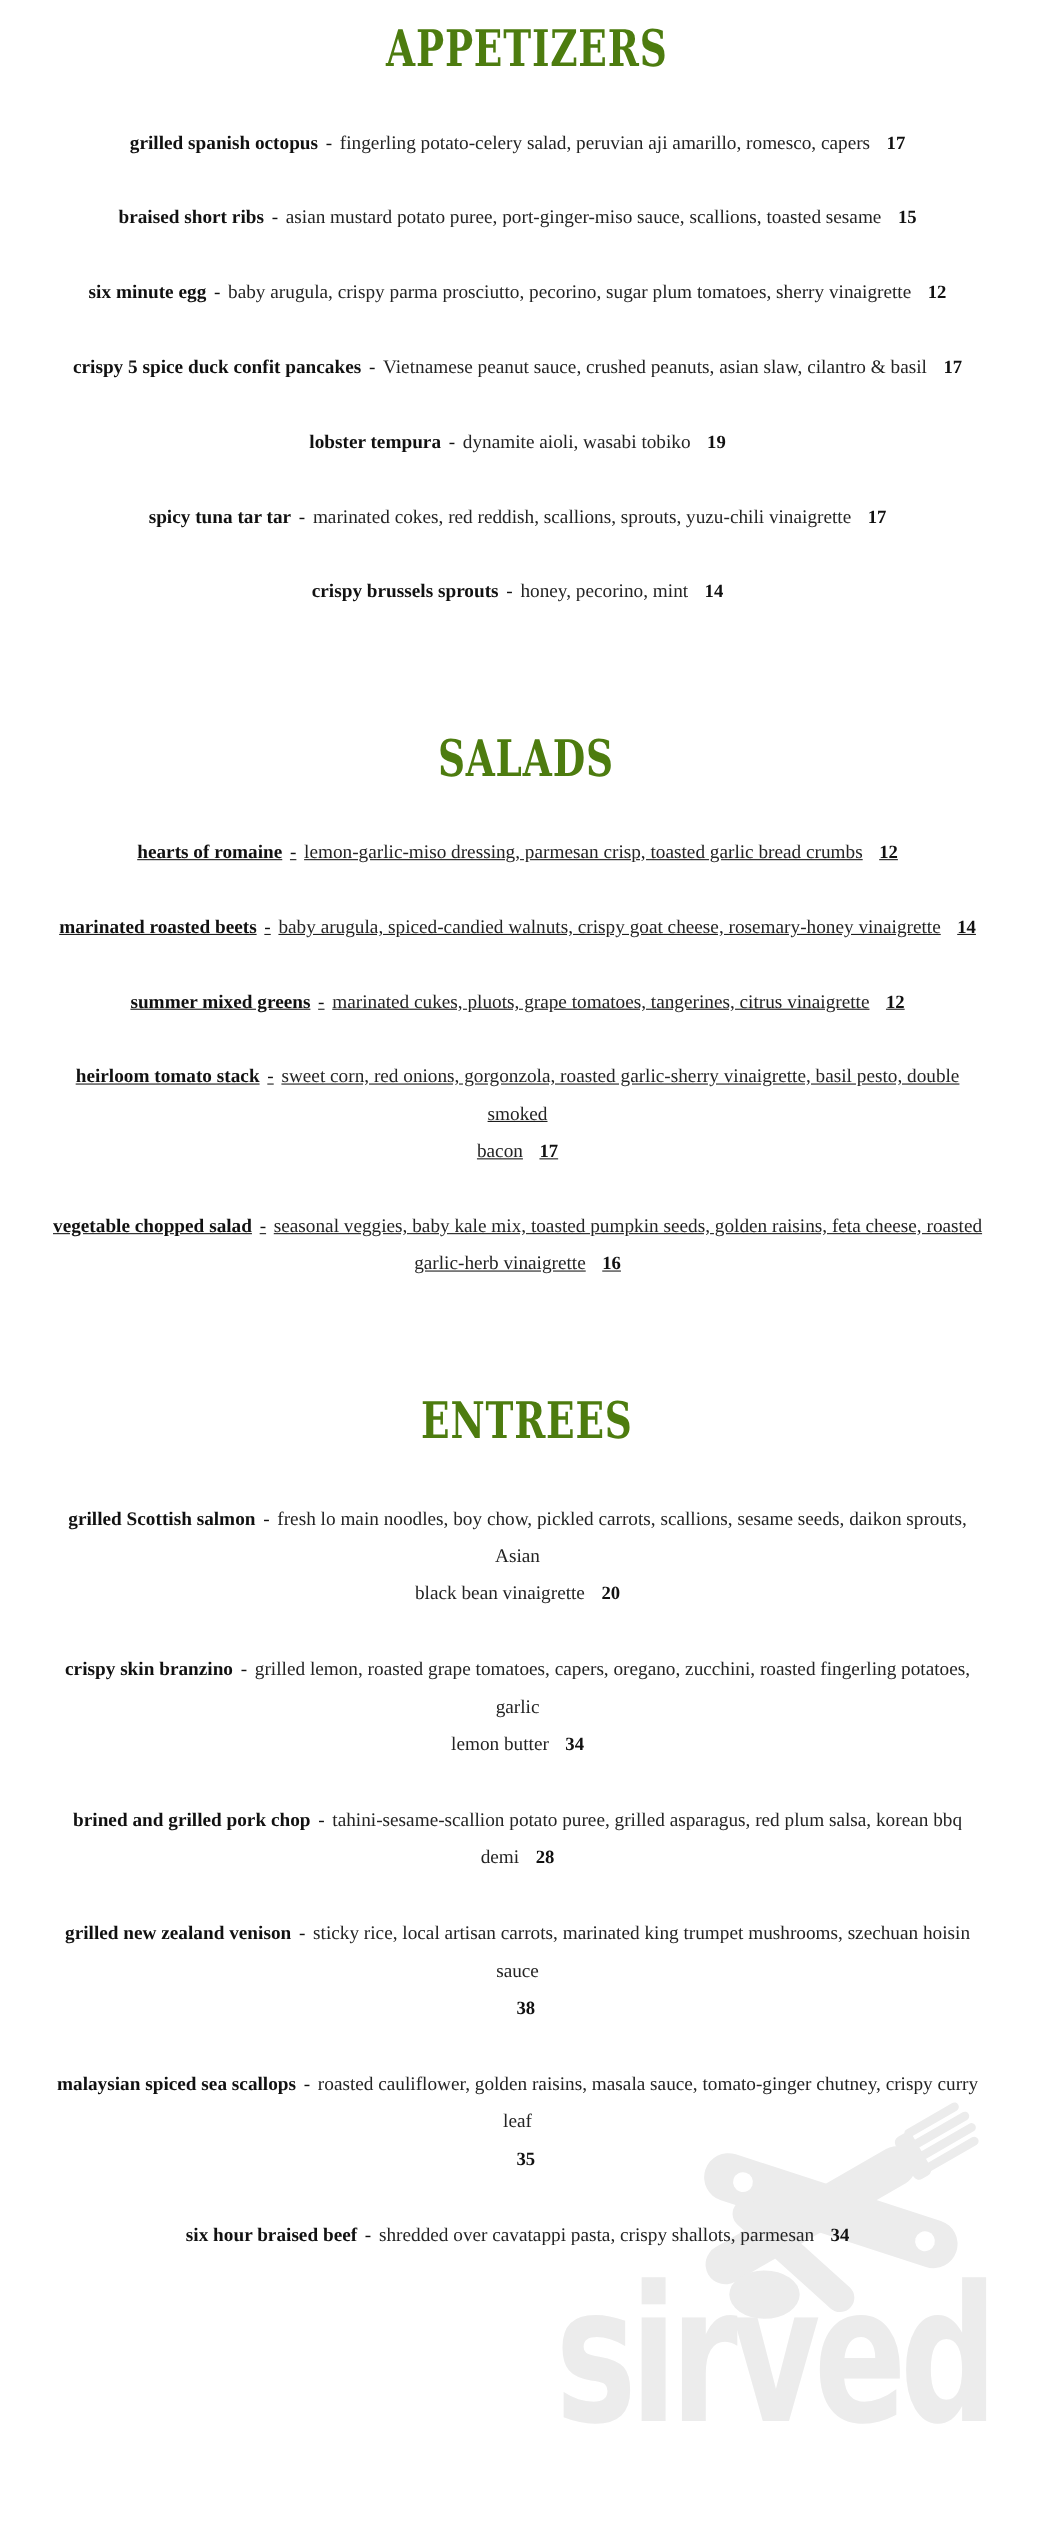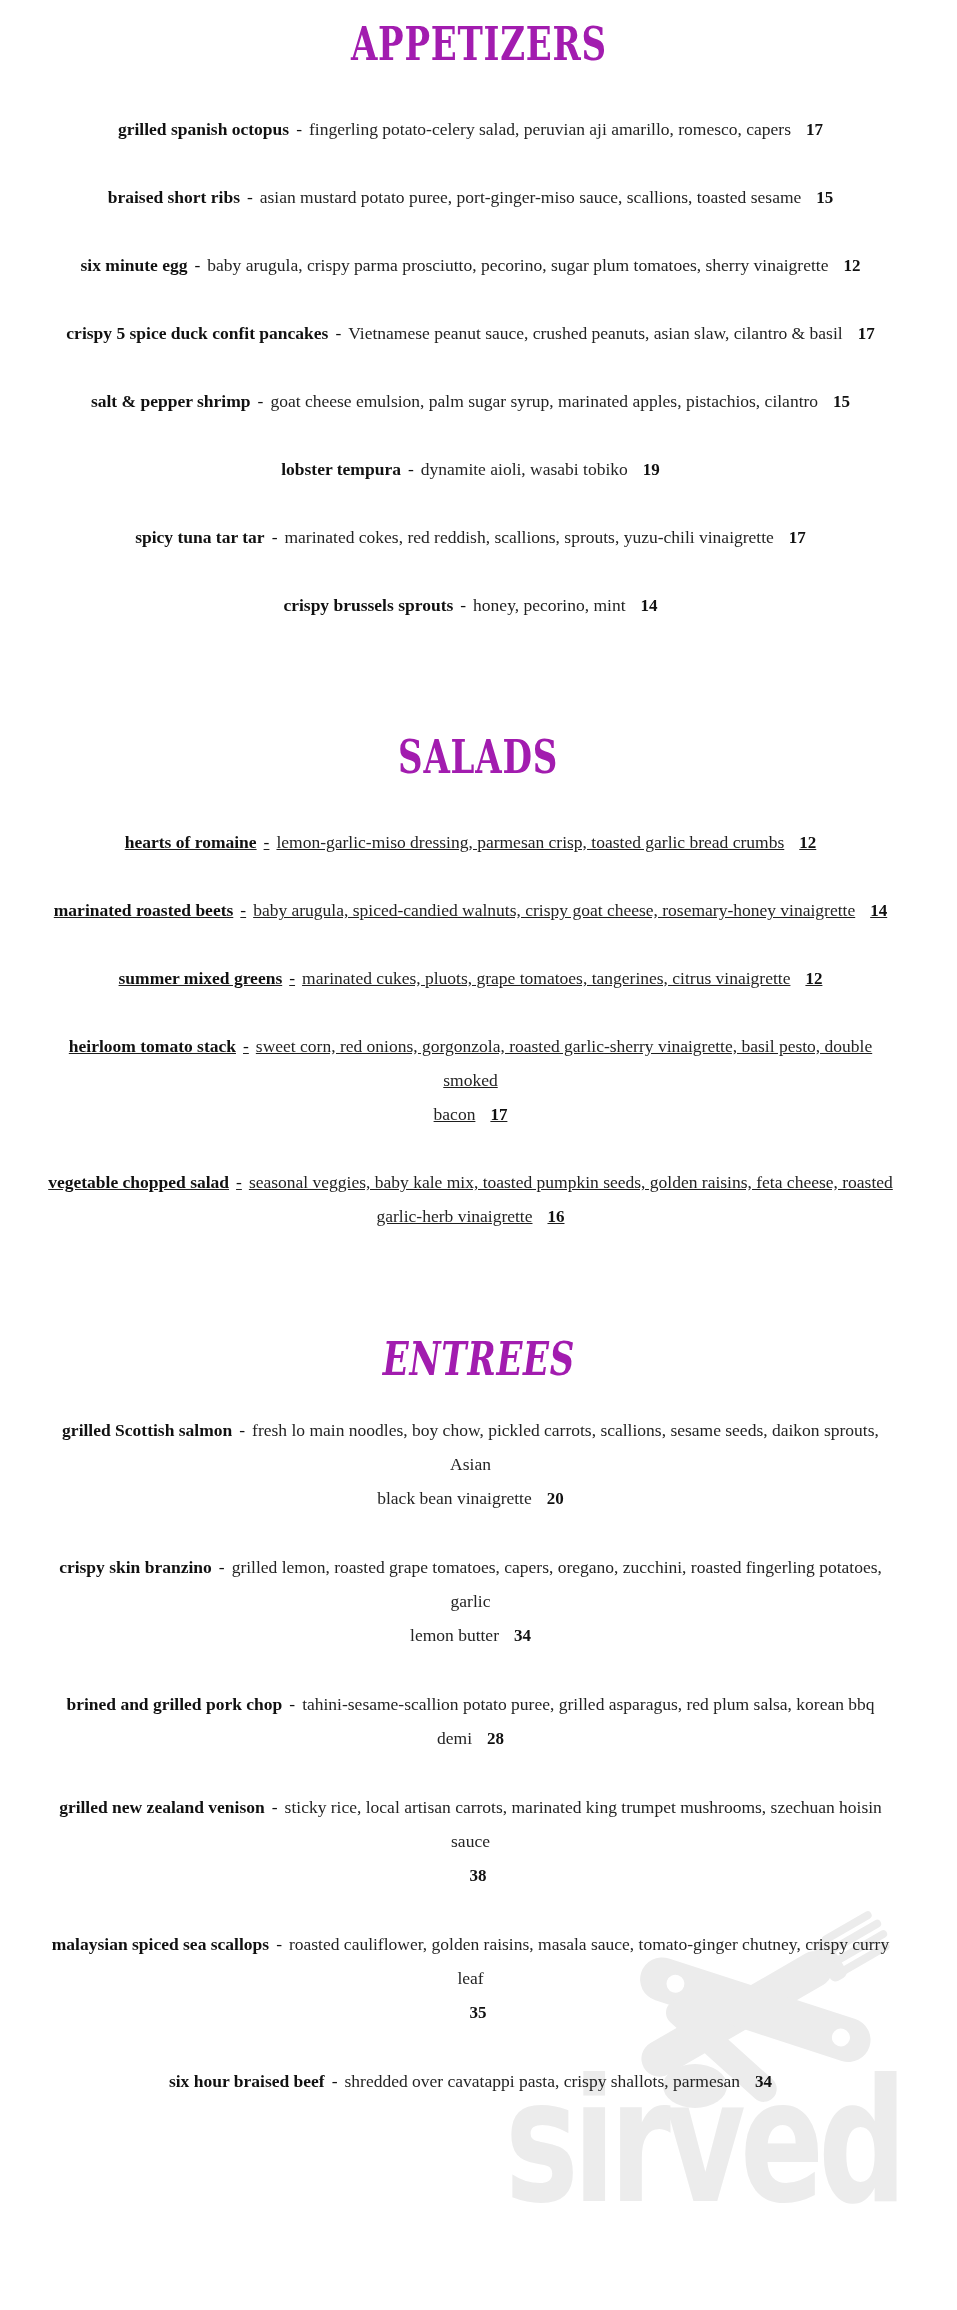--- a/index.html
+++ b/index.html
@@ -31,33 +31,33 @@
   
   .menu{
     position:relative;z-index:1;
     width:864px;margin:0 auto;
     padding-top:12px;
     text-align:center;
   }
   .menu-section{margin:0;}
   .section-title{
     height:64px;line-height:64px;margin:0 0 36px 0;
-    font-weight:bold;color:#a21caf;
+    font-weight:bold;color:#4d7c0f;
     font-size:46px;
   }
   .st-inner{
     display:inline-block;
     font-family:"DejaVu Serif", serif;
     letter-spacing:1px;
     transform:scaleX(0.74);
     transform-origin:center;
   }
   .sec-1{padding-top:69px;text-decoration:underline;}
   .sec-2{padding-top:60px;}
-  .sec-2 .section-title{margin-bottom:22px;font-style:italic;}
+  .sec-2 .section-title{margin-bottom:40px;}
   .item{
     font-size:17.5px;
     line-height:34px;
     margin:0 16px 33px 0;
     color:#242424;
   }
   .sec-2 .item{margin-bottom:34px;}
   .item .nm{font-weight:bold;color:#111111;}
   .item .sep{margin:0 7px;color:#111111;}
   .item .pr{font-weight:bold;color:#111111;margin-left:15px;font-size:17px;}
@@ -98,21 +98,20 @@
     <div class="wm-word">sirved</div>
   </div>
 
   <div class="menu" id="menu-root">
       <section class="menu-section sec-0">
         <h2 class="section-title"><span class="st-inner">APPETIZERS</span></h2>
         <div class="item"><span class="nm">grilled spanish octopus</span><span class="sep">-</span><span class="ds">fingerling potato-celery salad, peruvian aji amarillo, romesco, capers</span><span class="pr">17</span></div>
         <div class="item"><span class="nm">braised short ribs</span><span class="sep">-</span><span class="ds">asian mustard potato puree, port-ginger-miso sauce, scallions, toasted sesame</span><span class="pr">15</span></div>
         <div class="item"><span class="nm">six minute egg</span><span class="sep">-</span><span class="ds">baby arugula, crispy parma prosciutto, pecorino, sugar plum tomatoes, sherry vinaigrette</span><span class="pr">12</span></div>
         <div class="item"><span class="nm">crispy 5 spice duck confit pancakes</span><span class="sep">-</span><span class="ds">Vietnamese peanut sauce, crushed peanuts, asian slaw, cilantro &amp; basil</span><span class="pr">17</span></div>
-        <div class="item"><span class="nm">salt &amp; pepper shrimp</span><span class="sep">-</span><span class="ds">goat cheese emulsion, palm sugar syrup, marinated apples, pistachios, cilantro</span><span class="pr">15</span></div>
         <div class="item"><span class="nm">lobster tempura</span><span class="sep">-</span><span class="ds">dynamite aioli, wasabi tobiko</span><span class="pr">19</span></div>
         <div class="item"><span class="nm">spicy tuna tar tar</span><span class="sep">-</span><span class="ds">marinated cokes, red reddish, scallions, sprouts, yuzu-chili vinaigrette</span><span class="pr">17</span></div>
         <div class="item"><span class="nm">crispy brussels sprouts</span><span class="sep">-</span><span class="ds">honey, pecorino, mint</span><span class="pr">14</span></div>
       </section>
       <section class="menu-section sec-1">
         <h2 class="section-title"><span class="st-inner">SALADS</span></h2>
         <div class="item"><span class="nm">hearts of romaine</span><span class="sep">-</span><span class="ds">lemon-garlic-miso dressing, parmesan crisp, toasted garlic bread crumbs</span><span class="pr">12</span></div>
         <div class="item"><span class="nm">marinated roasted beets</span><span class="sep">-</span><span class="ds">baby arugula, spiced-candied walnuts, crispy goat cheese, rosemary-honey vinaigrette</span><span class="pr">14</span></div>
         <div class="item"><span class="nm">summer mixed greens</span><span class="sep">-</span><span class="ds">marinated cukes, pluots, grape tomatoes, tangerines, citrus vinaigrette</span><span class="pr">12</span></div>
         <div class="item"><span class="nm">heirloom tomato stack</span><span class="sep">-</span><span class="ds">sweet corn, red onions, gorgonzola, roasted garlic-sherry vinaigrette, basil pesto, double smoked</span><br><span class="ds">bacon</span><span class="pr">17</span></div>

